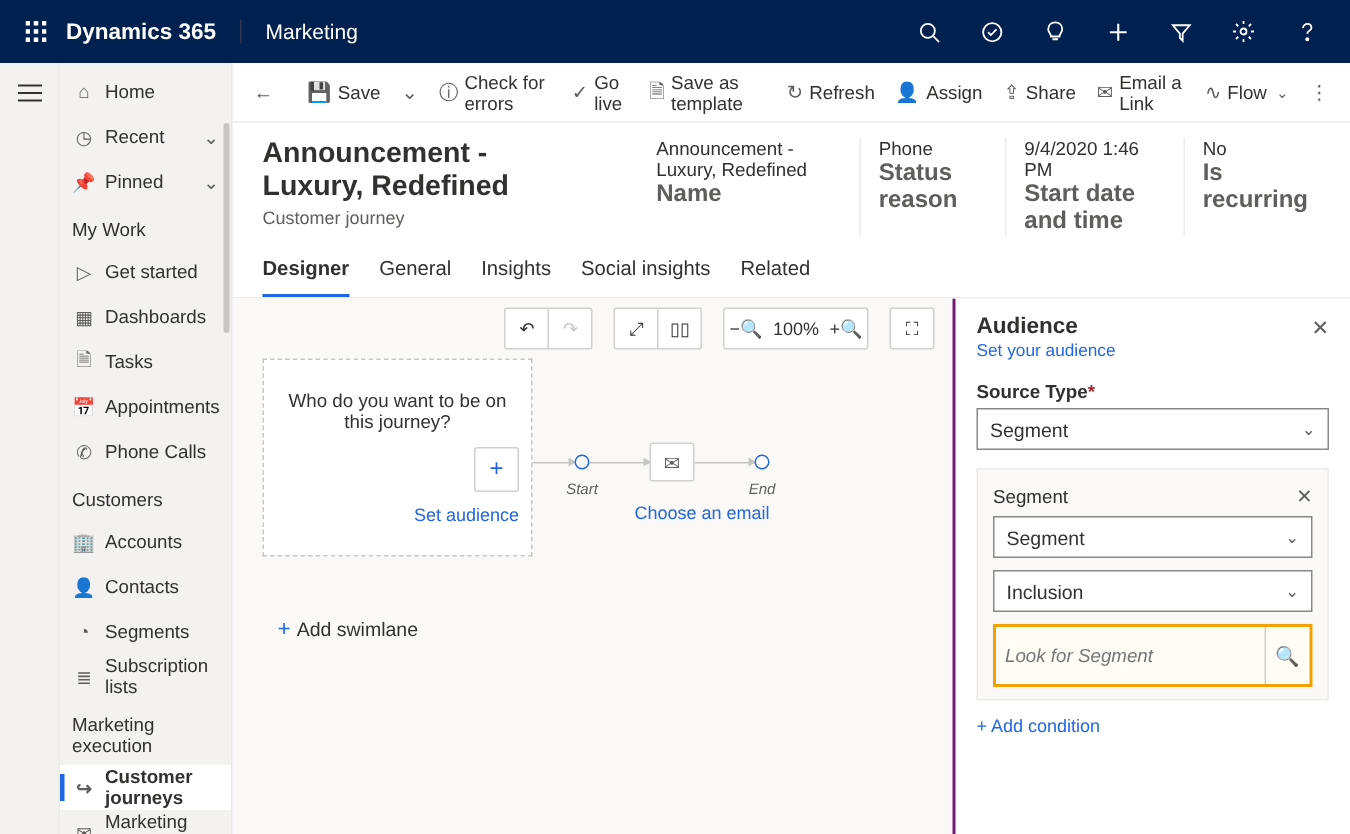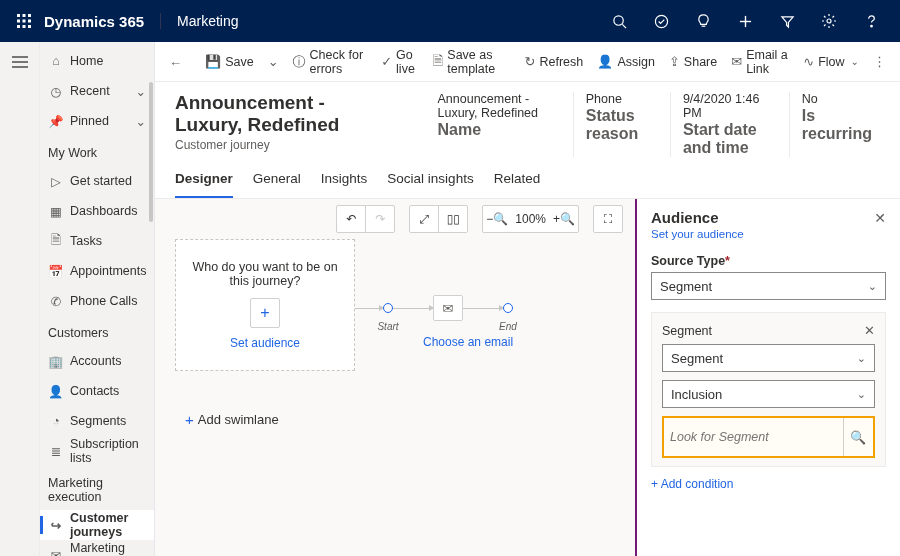--- a/index.html
+++ b/index.html
@@ -48,21 +48,21 @@
   
   .content { flex:1; display:flex; overflow:hidden; }
   .canvas-wrap { flex:1; background:#faf9f8; display:flex; flex-direction:column; }
   .canvas-toolbar { height:40px; display:flex; align-items:center; justify-content:flex-end; padding: 6px 12px; gap:4px;}
   .tbx { display:flex; border:1px solid #d2d0ce; background:#fff; border-radius:2px;}
   .tbx .tbi { width:28px; height:26px; display:flex; align-items:center; justify-content:center; cursor:pointer; font-size:12px; color:#323130;}
   .tbx .sep { width:1px; background:#d2d0ce;}
   .zoomtxt { font-size:12px; padding:0 4px; display:flex; align-items:center;}
   
   .canvas { flex:1; padding: 0 20px; position:relative; }
-  .journey-card { position:absolute; left:20px; top:0; width:180px; height:132px; border:1px dashed #c8c6c4; background:#fff; display:flex; flex-direction:column; align-items:center; justify-content:center; text-align:center; padding:8px;}
+  .journey-card { position:absolute; left:20px; top:0; width:180px; height:132px; border:1px dashed #c8c6c4; background:#fff; display:flex; flex-direction:column; align-items:flex-end; justify-content:center; text-align:center; padding:8px;}
   .journey-card p { font-size:12.5px; color:#323130; margin-bottom:10px;}
   .plus-btn { width:30px; height:30px; border:1px solid #d2d0ce; border-radius:2px; display:flex; align-items:center; justify-content:center; color:#2266e3; font-size:16px; cursor:pointer;}
   .link1 { font-size:12px; color:#2266e3; margin-top:8px; cursor:pointer;}
   
   .flow { position:absolute; left:200px; top:56px; display:flex; align-items:center;}
   .arrow { width:30px; height:1px; background:#c8c6c4; position:relative;}
   .arrow::after { content:""; position:absolute; right:-1px; top:-3px; width:0; height:0; border-left:5px solid #c8c6c4; border-top:3.5px solid transparent; border-bottom:3.5px solid transparent;}
   .node-sm { width:10px; height:10px; border:1.5px solid #2266e3; border-radius:50%;}
   .node-sm.end { border-color:#2266e3; background:#fff;}
   .node-email { width:30px; height:26px; border:1px solid #d2d0ce; border-radius:2px; background:#fff; display:flex; align-items:center; justify-content:center; color:#605e5c;}

